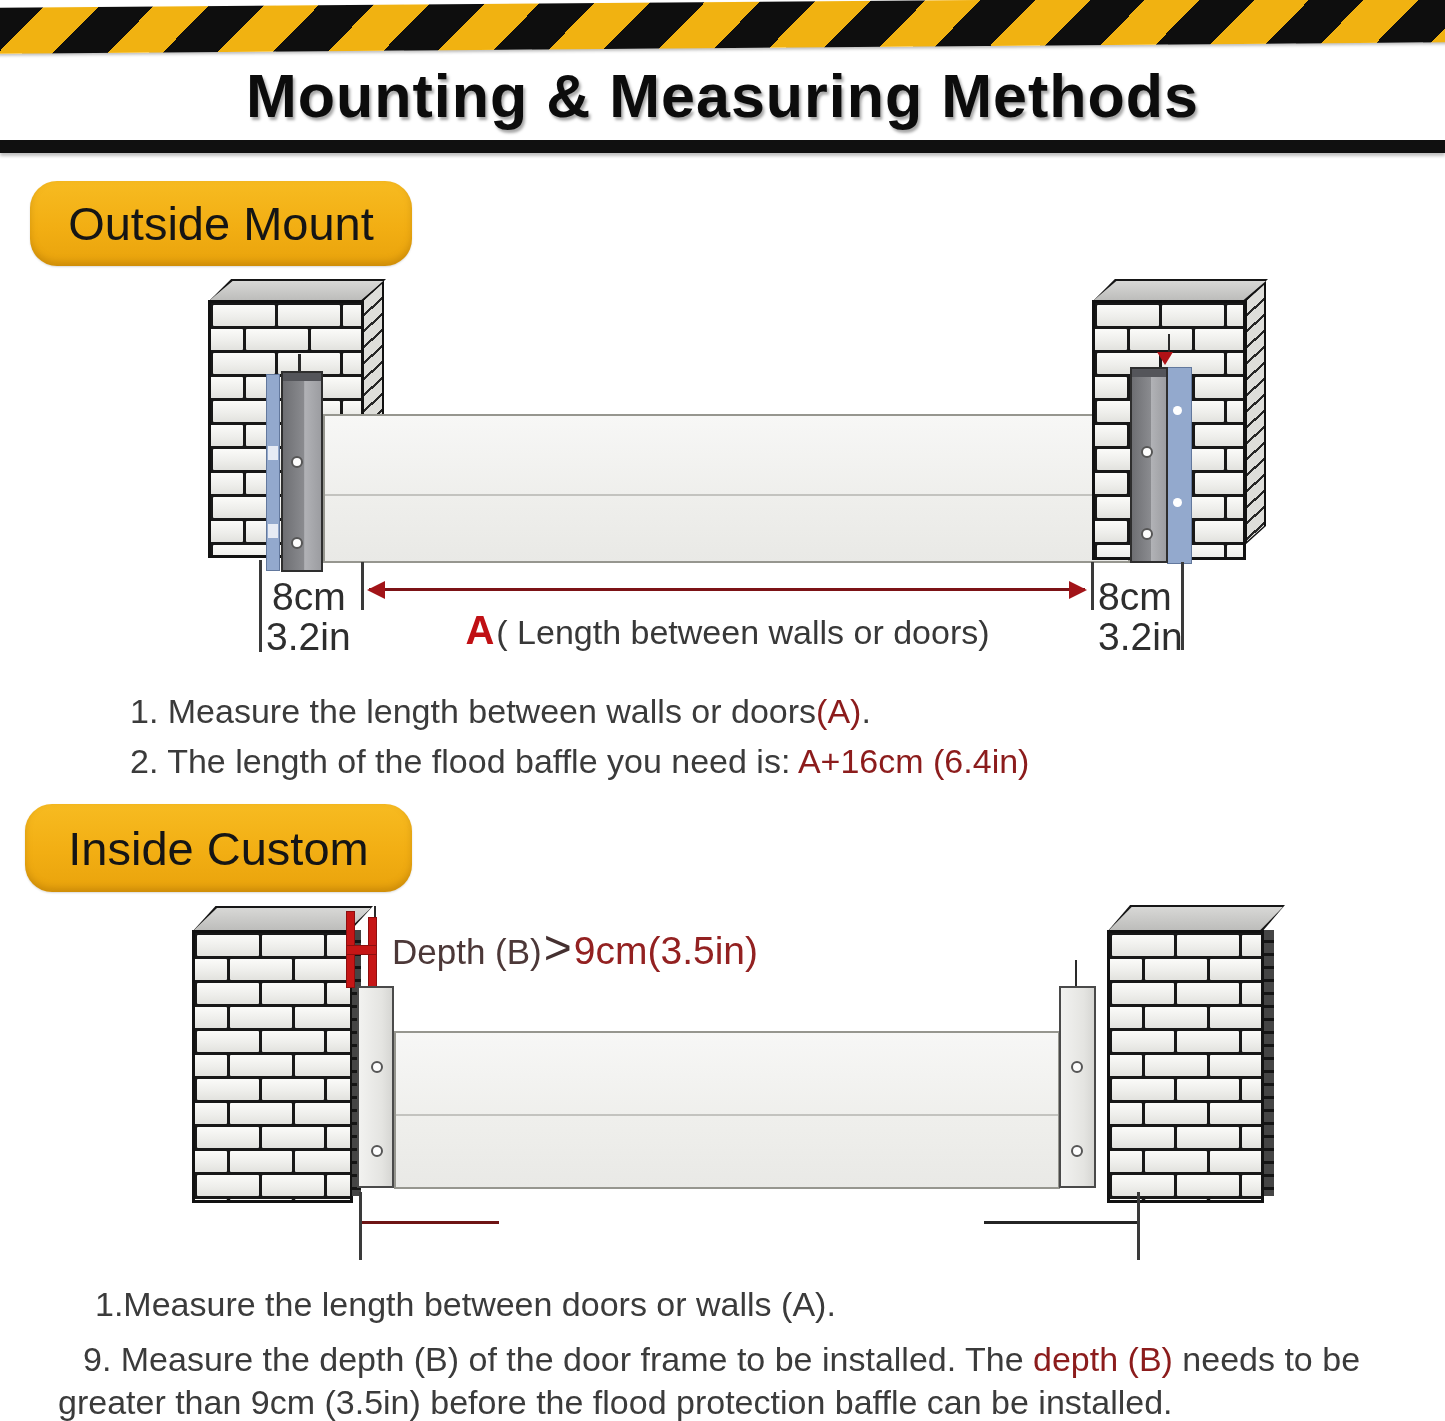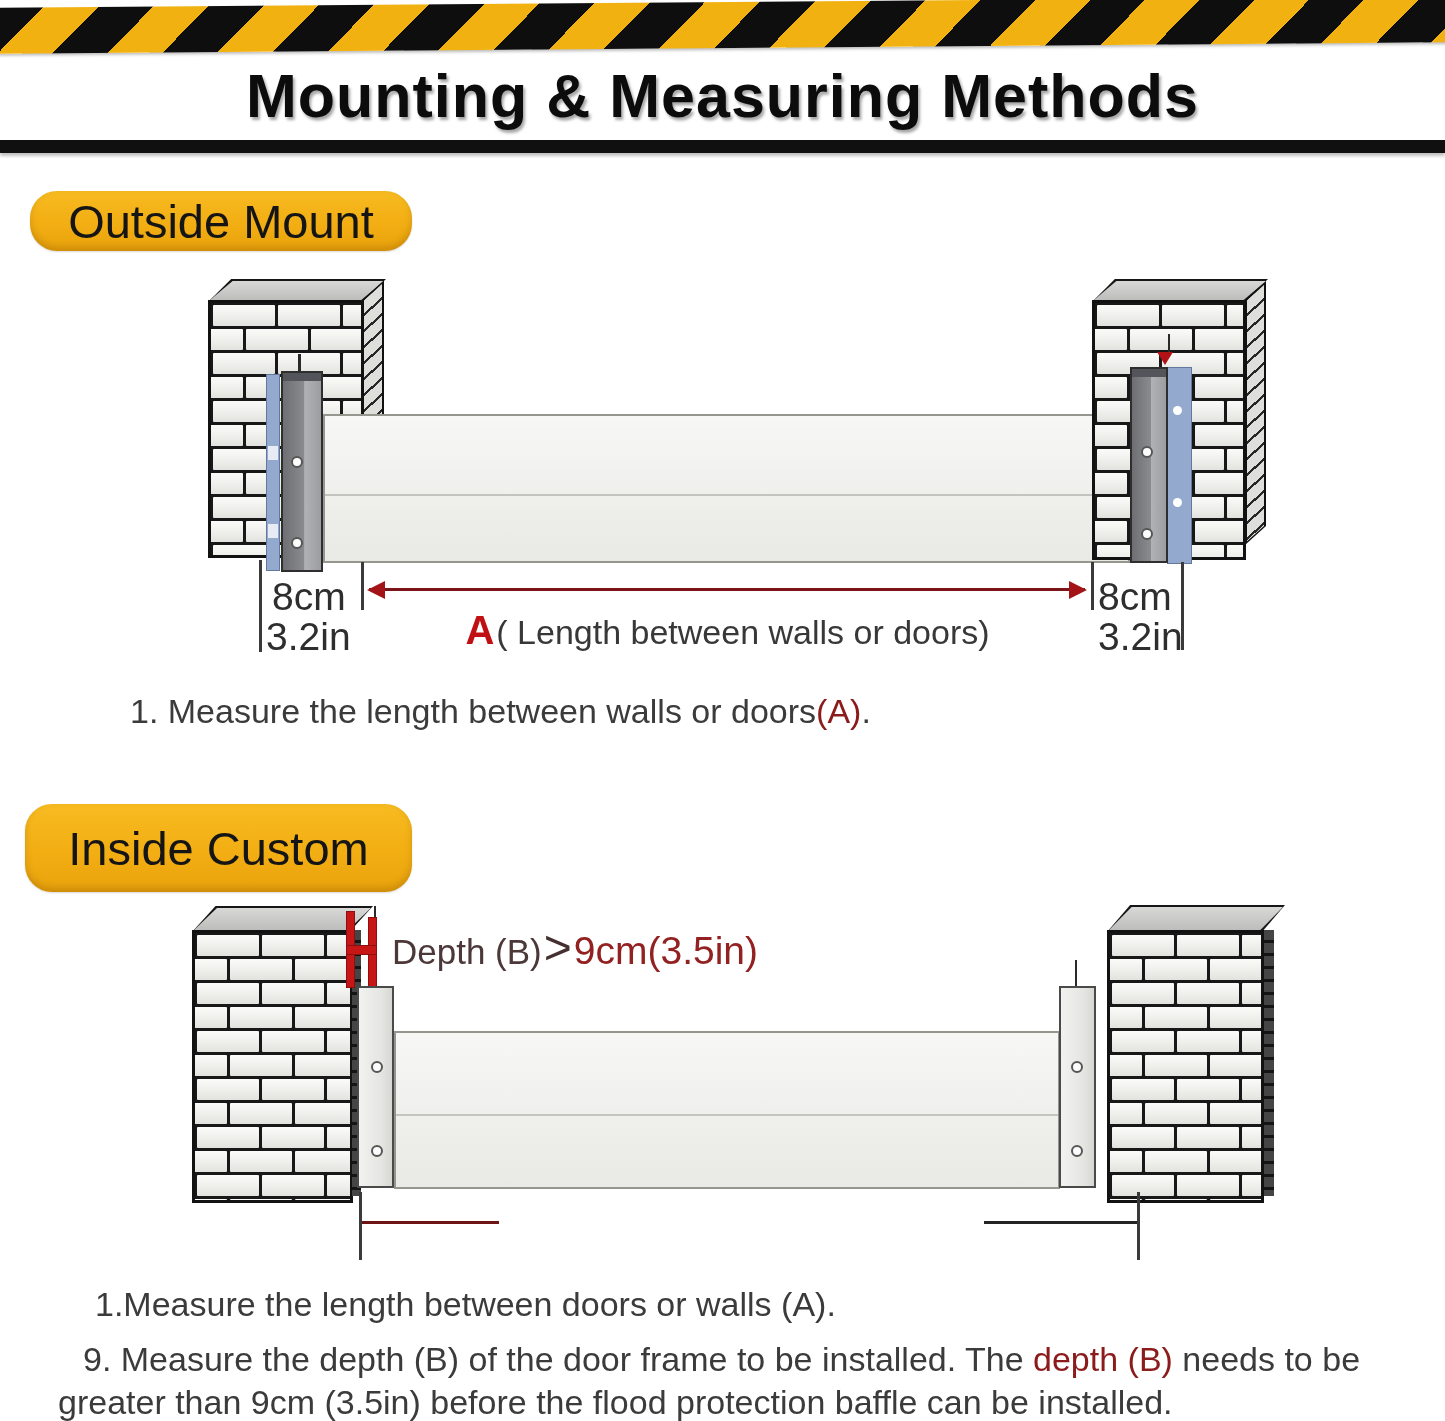--- a/index.html
+++ b/index.html
@@ -73,21 +73,21 @@
 </style>
 </head>
 <body>
 
 <div id="canvas">
 
   <div class="hazard"></div>
   <div class="title">Mounting &amp; Measuring Methods</div>
   <div class="titlebar"></div>
 
-  <div class="mount-label" style="left:30px;top:191px;width:382px;height:60px">Outside Mount</div>
+  <div class="mount-label" style="left:30px;top:181px;width:382px;height:85px">Outside Mount</div>
 
   <div class="cap" style="left:208px;top:279px;width:178px;height:23px">
       <i></i>
     </div>
   <div class="brickwall" style="left:208px;top:300px;width:156px;height:258px">
       <div class="brickrow" style="height: 21px;">
         <span class="brick" style="width: 62px;"></span>
         <span class="brick" style="width: 62px;"></span>
         <span class="brick" style="width: 62px;"></span>
       </div>
@@ -241,20 +241,23 @@
     <span class="accb">A</span>
       <span class="t" style="position:static">( Length between walls or doors)</span>
   </div>
   <div class="vline" style="left:1091px;top:562px;width:3px;height:48px"></div>
   <div class="t dim" style="left:1098px;top:575px">8cm</div>
   <div class="t dim" style="left:1098px;top:615px">3.2in</div>
   <div class="vline" style="left:1181px;top:562px;width:3px;height:88px"></div>
 
   <div class="step" style="left:130px;top:692px">
     <span>1. Measure the length between walls or doors</span><span class="acc">(A)</span><span>.</span>
+  </div>
+  <div class="step" style="left:130px;top:742px">
+    <span>2. The length of the flood baffle you need is: </span><span class="acc">A+16cm (6.4in)</span><span></span>
   </div>
 
   <div class="mount-label" style="left:25px;top:804px;width:387px;height:88px">Inside Custom</div>
 
   <div class="cap" style="left:192px;top:906px;width:181px;height:26px">
       <i></i>
     </div>
   <div class="brickwall" style="left:192px;top:930px;width:161px;height:273px">
       <div class="brickrow" style="height: 21px;">
         <span class="brick" style="width: 62px;"></span>

